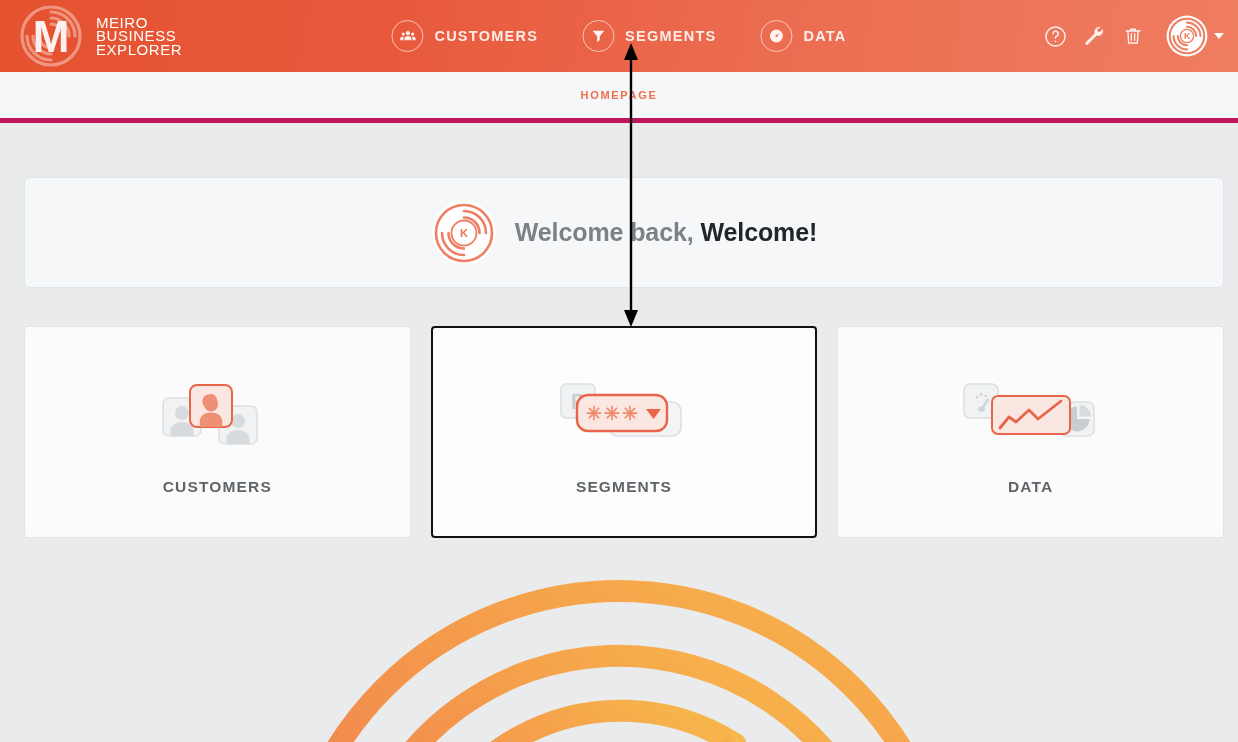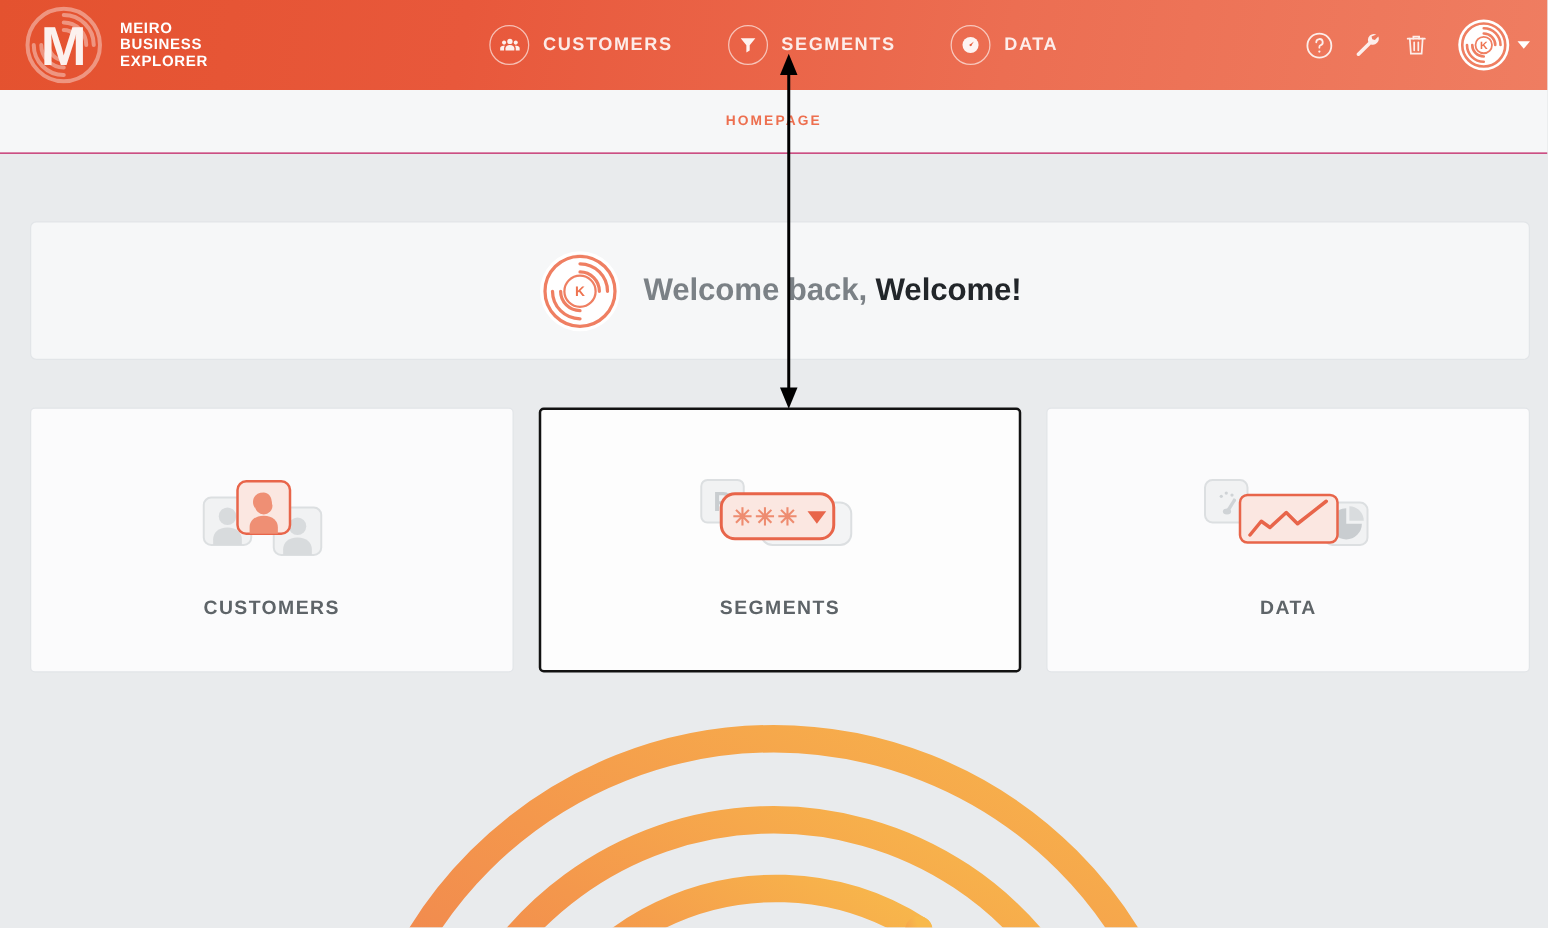--- a/index.html
+++ b/index.html
@@ -21,22 +21,22 @@
   }
   .brand {
     display: flex; align-items: center;
     padding-left: 20px;
     gap: 14px;
     cursor: pointer;
   }
   .brand-logo { width: 62px; height: 62px; flex: none; opacity: .92; }
   .brand-text {
     color: #ffffff;
-    font-size: 12px;
-    font-weight: bold;
+    font-size: 15px;
+    font-weight: normal;
     letter-spacing: .55px;
     line-height: 13.5px;
     text-transform: uppercase;
   }
 
   .nav {
     position: absolute;
     left: 50%;
     transform: translateX(-50%);
     display: flex;
@@ -72,21 +72,21 @@
     width: 0; height: 0;
     border-left: 5.5px solid transparent;
     border-right: 5.5px solid transparent;
     border-top: 6.5px solid #ffffff;
   }
 
   
   .crumbbar {
     height: 51px;
     background: #f6f7f8;
-    border-bottom: 1px solid #be185d;
+    border-bottom: 5px solid #be185d;
     display: flex; align-items: center; justify-content: center;
   }
   .crumb {
     color: #ed6f4f;
     font-size: 11px;
     font-weight: bold;
     letter-spacing: 1.7px;
     cursor: pointer;
   }
 

